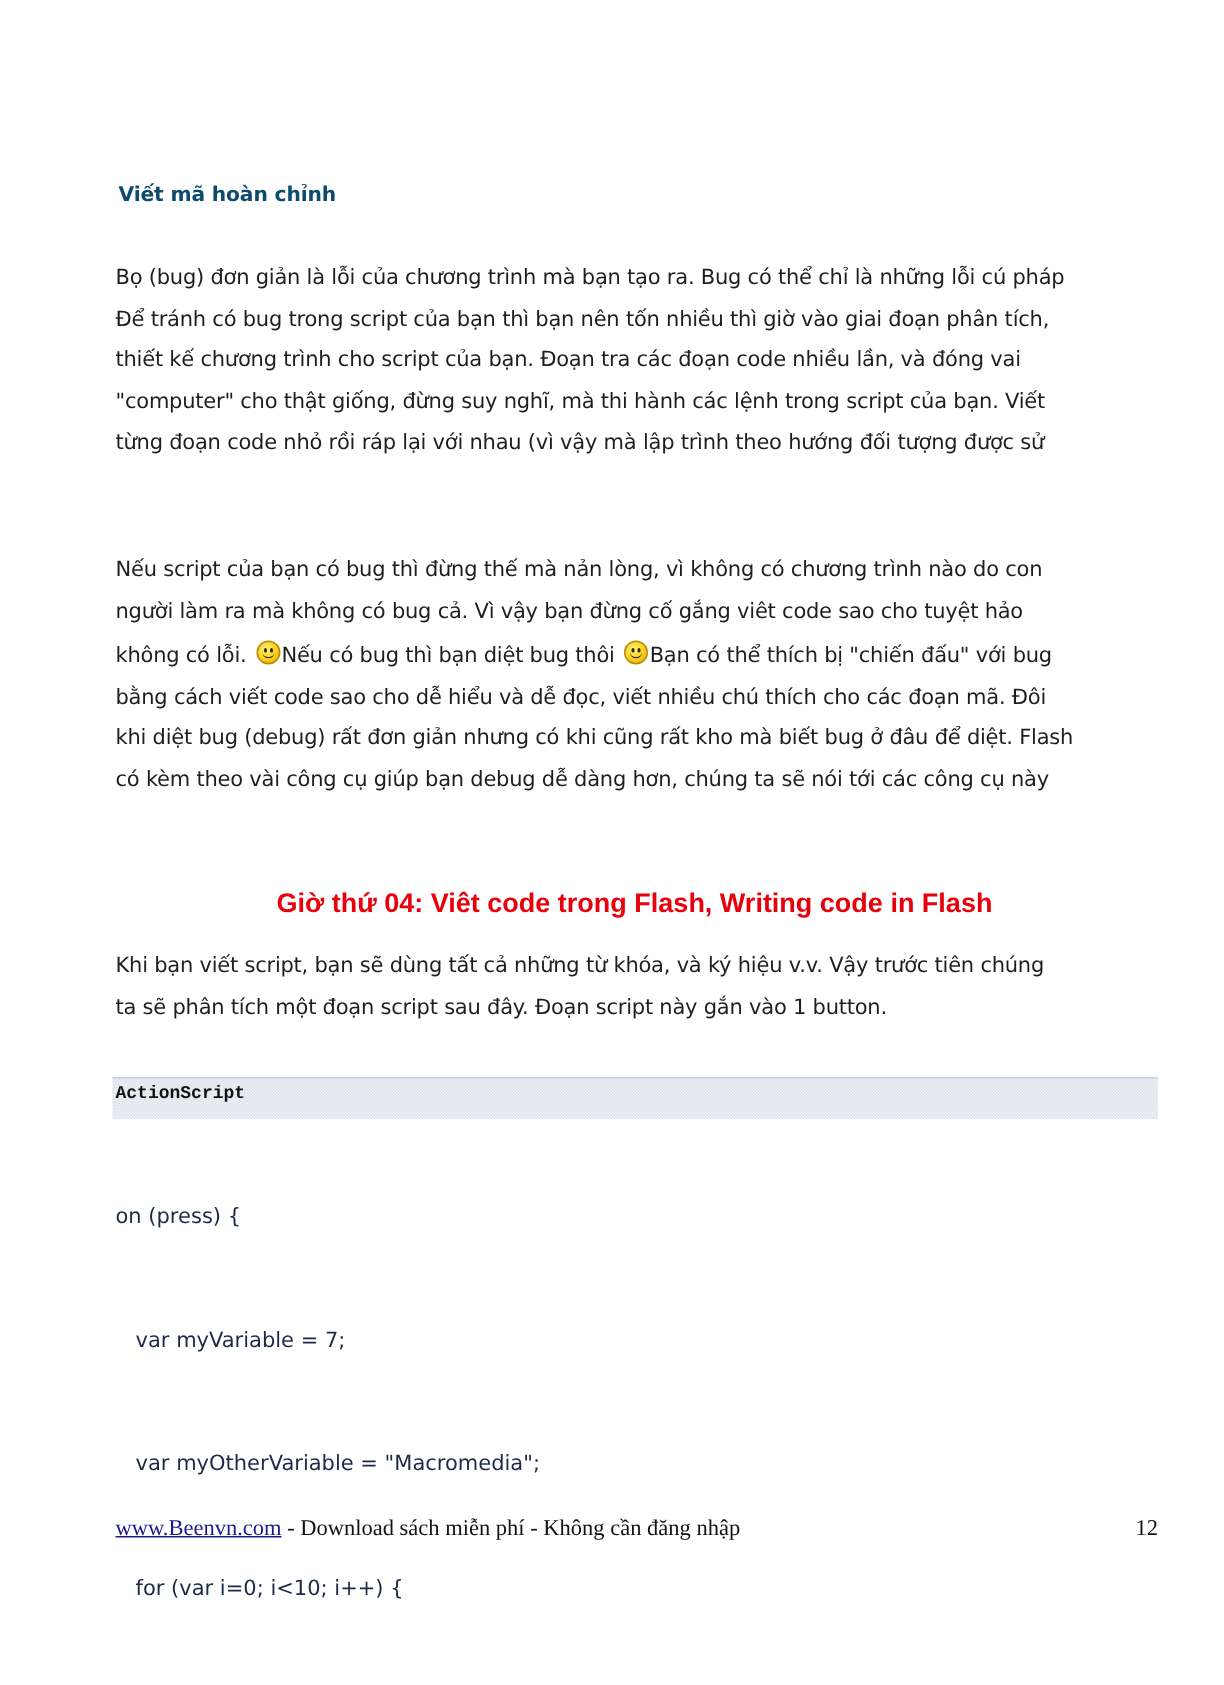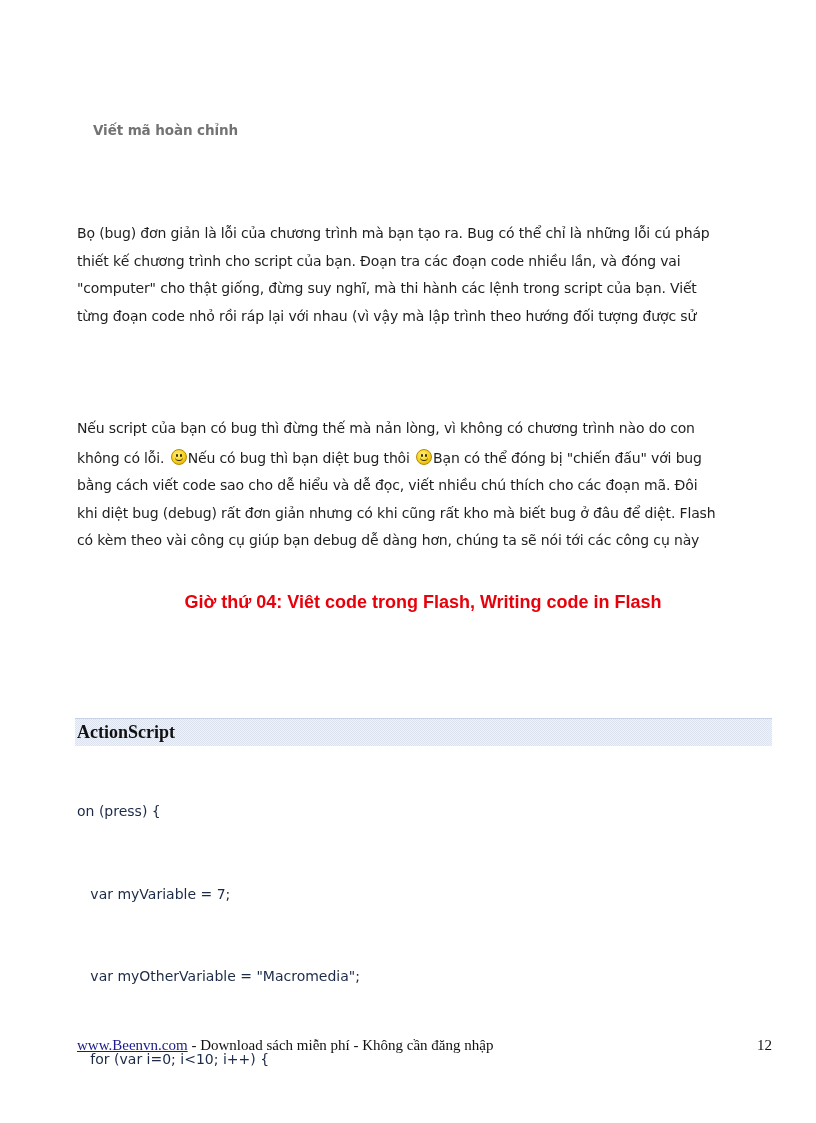--- a/index.html
+++ b/index.html
@@ -5,30 +5,29 @@
     html, body { margin: 0; padding: 0; background: #ffffff; }
     body { width: 816px; height: 1123px; position: relative; overflow: hidden; }
     .page { position: absolute; left: 0; top: 0; width: 816px; height: 1123px; }
     .body-text {
       font-family: "DejaVu Sans", sans-serif;
       font-size: 14px;
       color: #1e1e1e;
       letter-spacing: -0.15px;
     }
     .section-heading {
-      position: absolute; left: 93px; top: 122px;
+      position: absolute; left: 79px; top: 122px;
       font-family: "DejaVu Sans", sans-serif;
-      font-weight: bold; font-size: 13.5px; color: #737373;
+      font-weight: bold; font-size: 13.5px; color: #0c4a6e;
       letter-spacing: -0.1px;
     }
     .para {
       position: absolute; left: 77px; width: 720px;
       line-height: 27.5px;
       white-space: nowrap;
-      margin-top: 48px;
     }
     .para .line { display: block; height: 27.5px; }
     .smiley {
       display: inline-block; width: 16px; height: 16px; border-radius: 50%;
       background: radial-gradient(circle at 40% 35%, #fff27a 0%, #f6cf1a 55%, #d9a306 100%);
       border: 1px solid #b98a00; box-sizing: border-box;
       position: relative; vertical-align: -2px; margin: 0 1px 0 2px;
     }
     .smiley::before {
       content: ""; position: absolute; left: 4px; top: 4px; width: 2px; height: 3px;
@@ -48,59 +47,65 @@
       position: absolute; left: 75px; top: 718px; width: 697px; height: 27px;
       background-color: #dde3ee;
       background-image:
         linear-gradient(45deg, rgba(255,255,255,0.55) 25%, transparent 25%, transparent 75%, rgba(255,255,255,0.55) 75%),
         linear-gradient(45deg, rgba(255,255,255,0.55) 25%, transparent 25%, transparent 75%, rgba(255,255,255,0.55) 75%);
       background-size: 2px 2px; background-position: 0 0, 1px 1px;
       border-top: 1px solid #c8d2e4;
     }
     .code-header-label {
       position: absolute; left: 2px; top: 3px;
-      font-family: Liberation Serif, serif; font-weight: bold; font-size: 18px; color: #111;
+      font-family: Liberation Mono, monospace; font-weight: bold; font-size: 12px; color: #111;
     }
     .code-block {
       position: absolute; left: 77px; top: 743px;
       font-family: "DejaVu Sans", sans-serif; font-size: 14px; color: #1c2a48;
       line-height: 27.5px; white-space: pre;
     }
     .code-line { display: block; height: 27.5px; }
     .footer {
       position: absolute; left: 77px; top: 1011px; width: 695px;
-      font-family: "Liberation Serif", serif; font-size: 15px; color: #111; margin-top: 26px;
+      font-family: "Liberation Serif", serif; font-size: 15px; color: #111;
     }
     .footer a { color: #1a1a8c; text-decoration: underline; }
     .footer .page-num { position: absolute; right: 0; top: 0; }
   </style>
 </head>
 <body>
 
 <div class="page">
 
   <div class="section-heading">Viết mã hoàn chỉnh</div>
 
   <div class="para body-text" style="top:172px;">
     <span class="line">Bọ (bug) đơn giản là lỗi của chương trình mà bạn tạo ra. Bug có thể chỉ là những lỗi cú pháp</span>
+    <span class="line">Để tránh có bug trong script của bạn thì bạn nên tốn nhiều thì giờ vào giai đoạn phân tích,</span>
     <span class="line">thiết kế chương trình cho script của bạn. Đoạn tra các đoạn code nhiều lần, và đóng vai</span>
     <span class="line">"computer" cho thật giống, đừng suy nghĩ, mà thi hành các lệnh trong script của bạn. Viết</span>
     <span class="line">từng đoạn code nhỏ rồi ráp lại với nhau (vì vậy mà lập trình theo hướng đối tượng được sử</span>
   </div>
 
   <div class="para body-text" style="top:367px;">
     <span class="line">Nếu script của bạn có bug thì đừng thế mà nản lòng, vì không có chương trình nào do con</span>
-    <span class="line" style="padding-top:2px;"><span>không có lỗi. </span><span class="smiley"></span><span>Nếu có bug thì bạn diệt bug thôi </span><span class="smiley"></span><span>Bạn có thể đóng bị "chiến đấu" với bug</span></span>
+    <span class="line">người làm ra mà không có bug cả. Vì vậy bạn đừng cố gắng viêt code sao cho tuyệt hảo</span>
+    <span class="line" style="padding-top:2px;"><span>không có lỗi. </span><span class="smiley"></span><span>Nếu có bug thì bạn diệt bug thôi </span><span class="smiley"></span><span>Bạn có thể thích bị "chiến đấu" với bug</span></span>
     <span class="line">bằng cách viết code sao cho dễ hiểu và dễ đọc, viết nhiều chú thích cho các đoạn mã. Đôi</span>
     <span class="line">khi diệt bug (debug) rất đơn giản nhưng có khi cũng rất kho mà biết bug ở đâu để diệt. Flash</span>
     <span class="line">có kèm theo vài công cụ giúp bạn debug dễ dàng hơn, chúng ta sẽ nói tới các công cụ này</span>
   </div>
 
   <div class="chapter-title">Giờ thứ 04: Viêt code trong Flash, Writing code in Flash</div>
 
+  <div class="para body-text" style="top:631px;">
+    <span class="line">Khi bạn viết script, bạn sẽ dùng tất cả những từ khóa, và ký hiệu v.v. Vậy trước tiên chúng</span>
+    <span class="line">ta sẽ phân tích một đoạn script sau đây. Đoạn script này gắn vào 1 button.</span>
+  </div>
 
   <div class="code-header">
     <span class="code-header-label">ActionScript</span>
   </div>
 
   <div class="code-block">
     <span class="code-line">on (press) {</span>
     <span class="code-line">   var myVariable = 7;</span>
     <span class="code-line">   var myOtherVariable = "Macromedia";</span>
     <span class="code-line">   for (var i=0; i&lt;10; i++) {</span>

